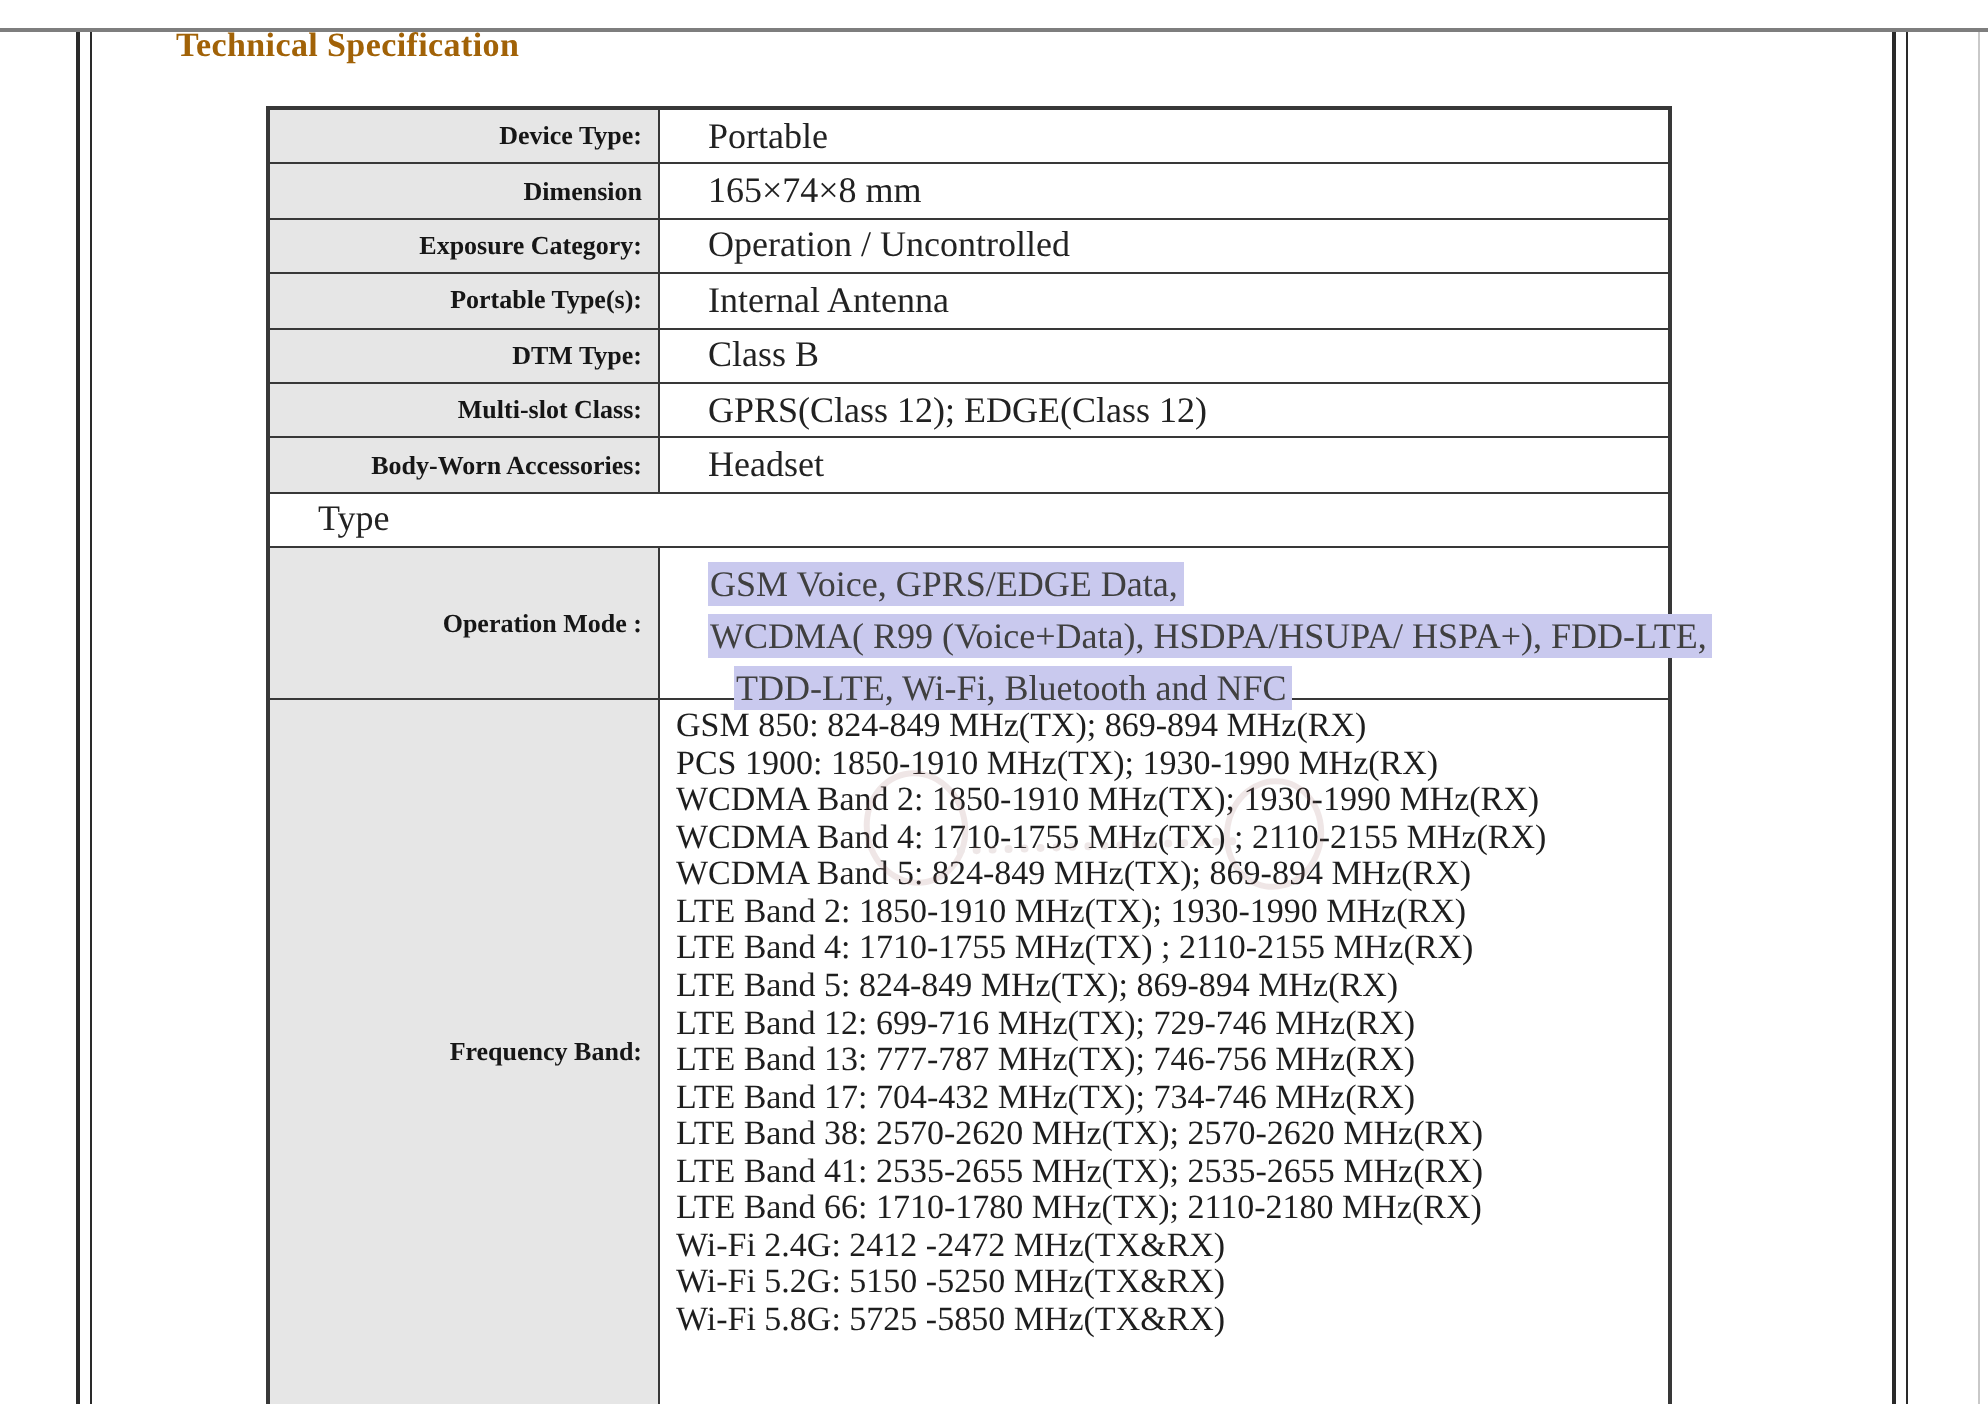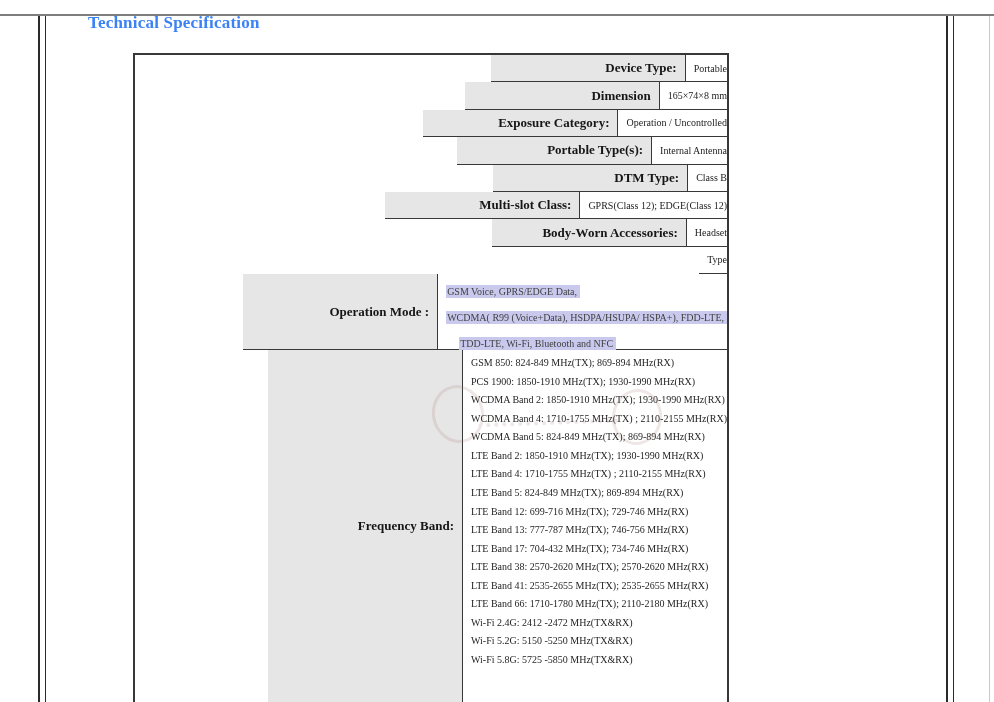--- a/index.html
+++ b/index.html
@@ -10,47 +10,47 @@
   }
   
   .top-rule{position:absolute;left:0;top:14px;width:994px;height:2px;background:#7e7e7e;z-index:6;}
   .vframe{position:absolute;top:14px;bottom:0;width:5px;z-index:5;}
   .vframe.left{left:38px;border-left:2px solid #2a2a2a;border-right:1px solid #2a2a2a;}
   .vframe.right{left:946px;border-left:2px solid #2a2a2a;border-right:1px solid #2a2a2a;}
   .edge-line{position:absolute;top:14px;bottom:0;left:989px;width:1px;background:#c9c9c9;z-index:4;}
   
   .title{
     position:absolute;left:88px;top:13px;z-index:3;
-    font-size:17px;font-weight:bold;color:#3b82f6;letter-spacing:.2px;white-space:nowrap;
+    font-size:17px;font-weight:bold;color:#a16207;letter-spacing:.2px;white-space:nowrap;
   }
   
   .spec-table{
-    position:absolute;left:133px;top:53px;width:596px;height:649px;
+    position:absolute;left:133px;top:53px;width:703px;height:649px;
     border:2px solid #383838;border-bottom:none;box-sizing:border-box;
-    display:flex;flex-direction:column;background:#fff;z-index:2;align-items:flex-end;
+    display:flex;flex-direction:column;background:#fff;z-index:2;
   }
   .t-row{display:flex;flex:0 0 auto;height:27.4px;border-bottom:1.6px solid #383838;box-sizing:border-box;}
   .t-row.op{height:76px;}
   .t-row.freq{flex:1 1 auto;height:auto;border-bottom:none;}
   .t-label{
     flex:0 0 195px;box-sizing:border-box;background:#e6e6e6;
     border-right:1.6px solid #383838;
     display:flex;align-items:center;justify-content:flex-end;
     padding-right:8px;font-weight:bold;font-size:13px;color:#161616;
     white-space:nowrap;
   }
   .t-value{
     flex:1 1 auto;box-sizing:border-box;display:flex;align-items:center;
-    padding-left:8px;font-size:10px;color:#222;white-space:nowrap;
+    padding-left:24px;font-size:18px;color:#222;white-space:nowrap;
   }
   .t-value.multi{display:block;padding-top:5px;}
   .op-line{line-height:26px;white-space:nowrap;}
   .op-line .hl{background:#c9c9ee;color:#404040;padding:1px 3px 1px 1px;}
   .op-line.indent{padding-left:13px;}
-  .freq-lines{display:block;padding:4px 0 0 8px;font-size:10px;line-height:18.55px;}
+  .freq-lines{display:block;padding:4px 0 0 8px;font-size:17px;line-height:18.55px;}
   .freq-line{white-space:nowrap;color:#1e1e1e;}
   
   .watermark{position:absolute;left:432px;top:383px;width:270px;height:62px;opacity:.16;z-index:3;pointer-events:none;}
   .watermark .ring{position:absolute;border:3px solid #a06a6a;border-radius:50%;}
   .watermark .r1{left:0;top:2px;width:46px;height:52px;transform:rotate(-12deg);}
   .watermark .r2{left:180px;top:6px;width:44px;height:50px;transform:rotate(9deg);}
   .watermark .squiggle{position:absolute;left:46px;top:22px;width:140px;height:16px;
     border-bottom:4px dotted #9a7070;transform:rotate(-2deg);}
 </style>
 </head>

